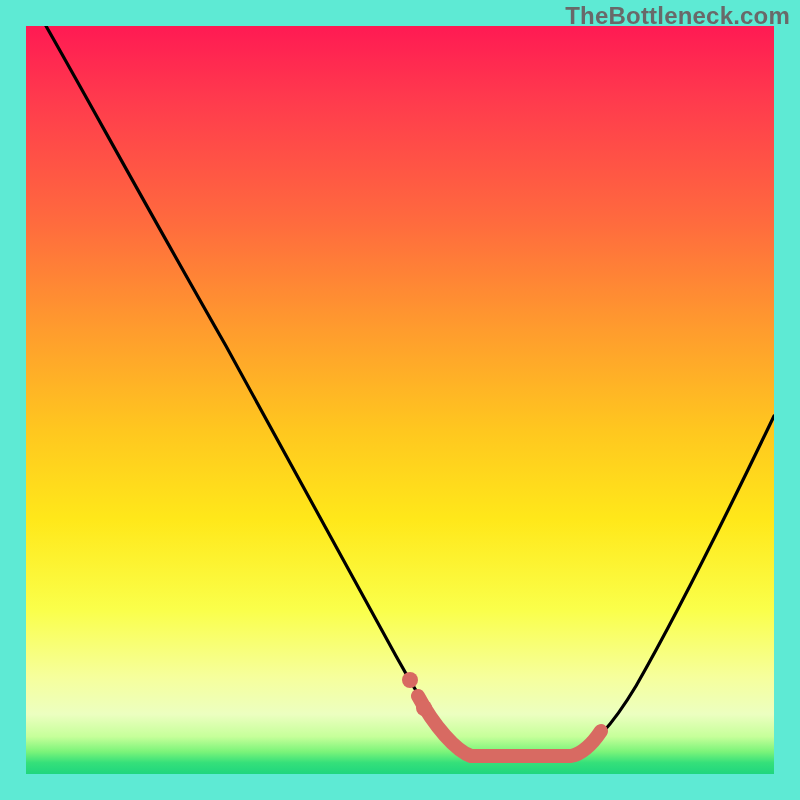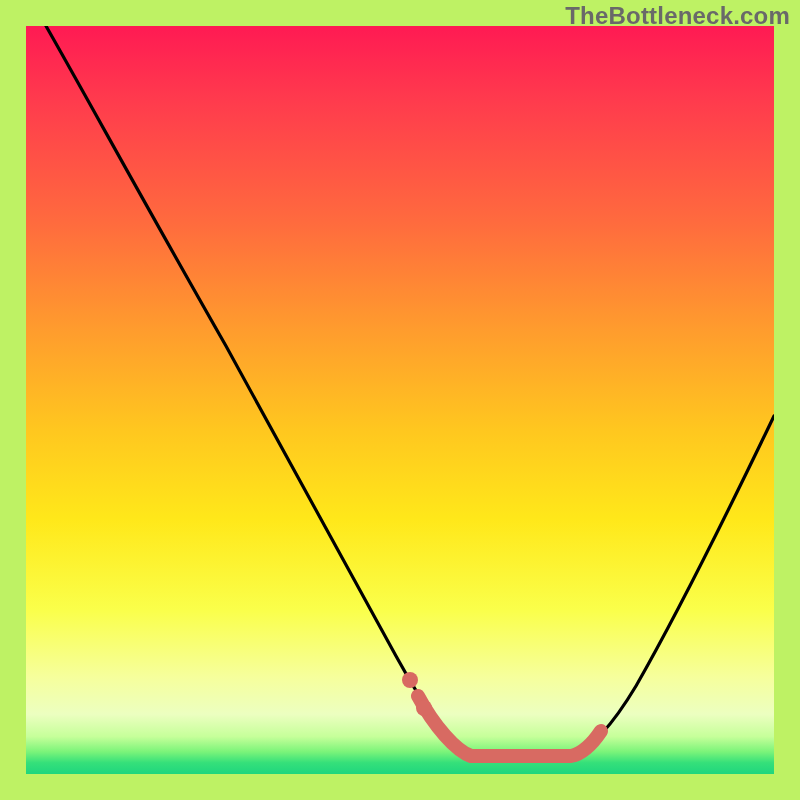--- a/index.html
+++ b/index.html
@@ -7,21 +7,21 @@
     padding: 0;
     width: 800px;
     height: 800px;
     background: #000;
     overflow: hidden;
   }
   .stage {
     position: relative;
     width: 800px;
     height: 800px;
-    background: #bef264;
+    background: #5eead4;
   }
   .watermark {
     position: absolute;
     top: 2px;
     right: 10px;
     font-family: Arial, Helvetica, sans-serif;
     font-size: 24px;
     font-weight: 600;
     color: #696969;
     letter-spacing: 0.2px;

